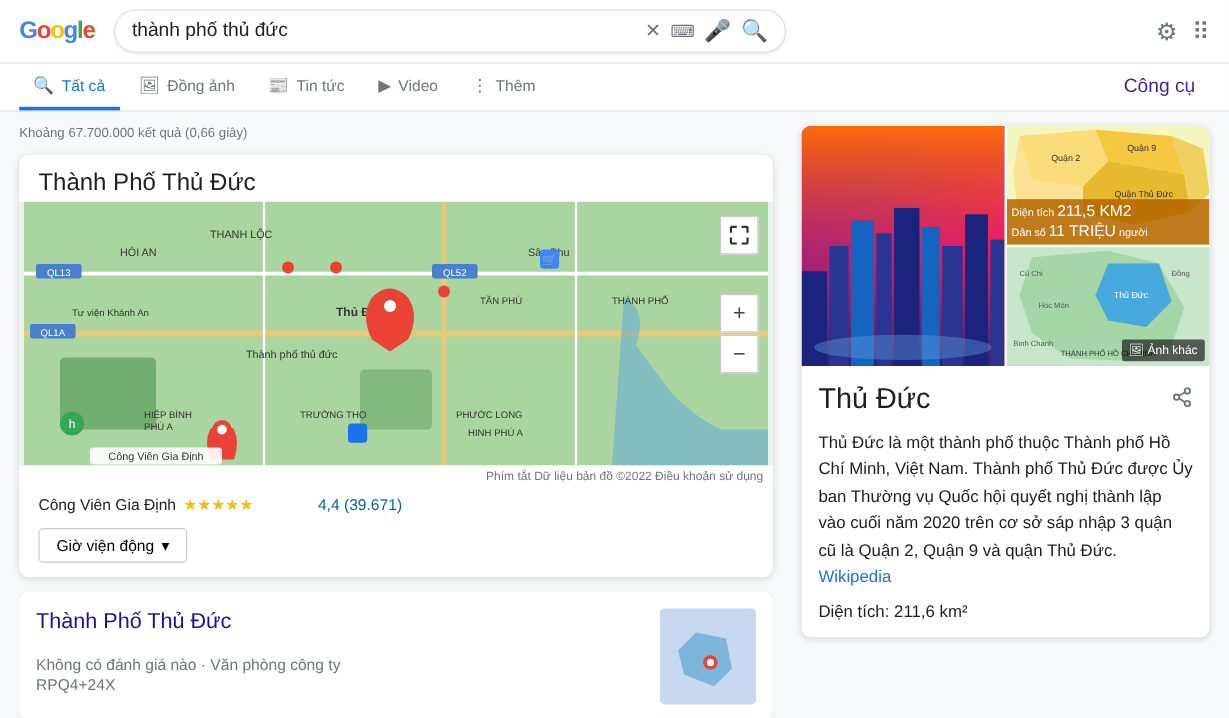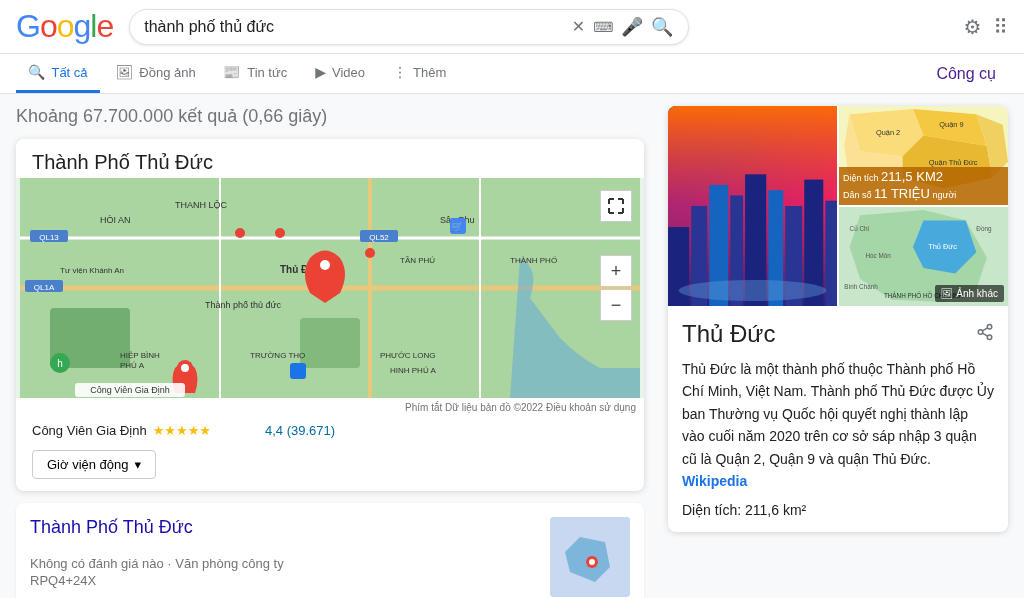--- a/index.html
+++ b/index.html
@@ -11,22 +11,22 @@
       padding: 8px 16px;
       display: flex;
       align-items: center;
       gap: 16px;
       border-bottom: 1px solid #e0e0e0;
       position: sticky;
       top: 0;
       z-index: 10;
     }
     .google-logo {
-      font-size: 32px;
-      font-weight: normal;
+      font-size: 20px;
+      font-weight: bold;
       letter-spacing: -1px;
       user-select: none;
       text-align: center;
     }
     .google-logo span:nth-child(1) { color: #4285f4; }
     .google-logo span:nth-child(2) { color: #ea4335; }
     .google-logo span:nth-child(3) { color: #fbbc05; }
     .google-logo span:nth-child(4) { color: #4285f4; }
     .google-logo span:nth-child(5) { color: #34a853; }
     .google-logo span:nth-child(6) { color: #ea4335; }
@@ -141,21 +141,21 @@
     }
 
     
     .left-col {
       flex: 1;
       min-width: 0;
       max-width: 650px;
     }
 
     .results-count {
-      font-size: 18px;
+      font-size: 11px;
       color: #70757a;
       margin-bottom: 12px;
     }
 
     
     .map-card {
       background: #fff;
       border-radius: 8px;
       overflow: hidden;
       box-shadow: 0 1px 6px rgba(0,0,0,0.15);
@@ -359,21 +359,20 @@
     .kc-description {
       font-size: 14px;
       color: #202124;
       line-height: 1.6;
       margin-bottom: 10px;
     }
     .kc-link {
       color: #1a73e8;
       cursor: pointer;
       text-decoration: none;
-      font-weight: bold;
     }
     .kc-stat {
       font-size: 14px;
       margin-top: 8px;
     }
     .kc-stat strong { font-weight: 500; }
     .stat-overlay {
       position: absolute;
       bottom: 0;
       left: 0;

